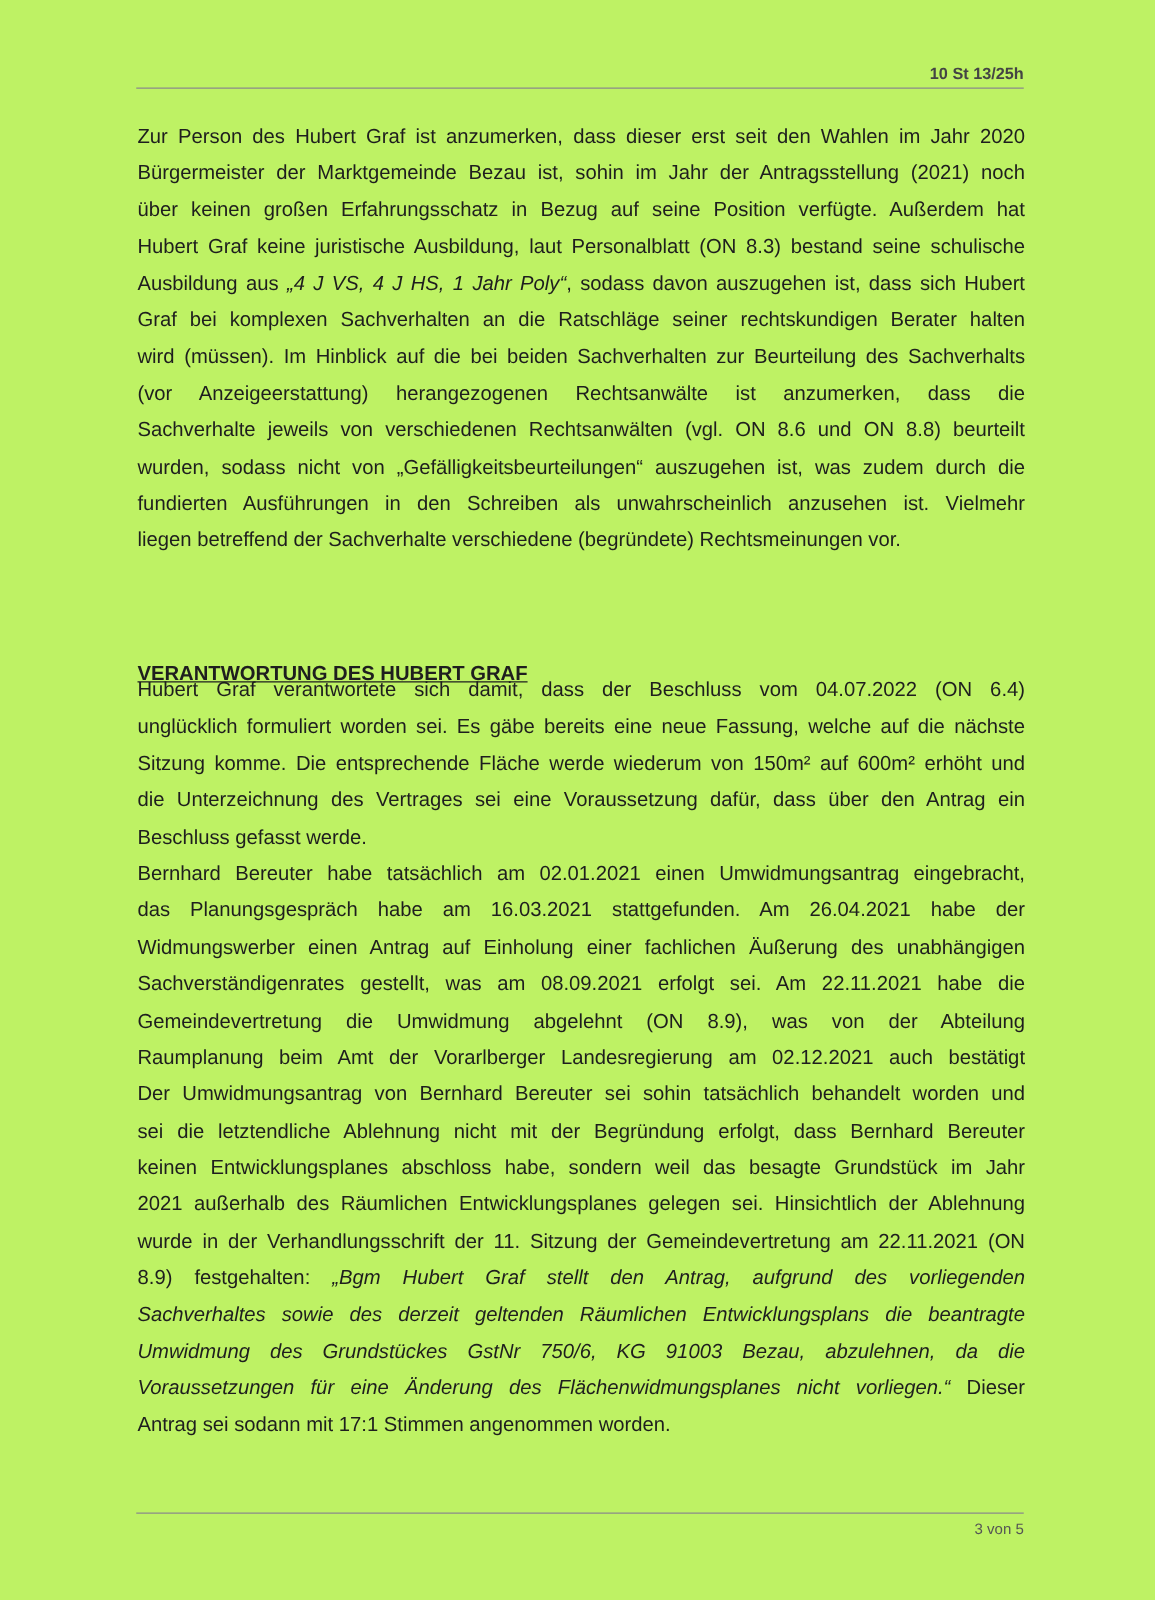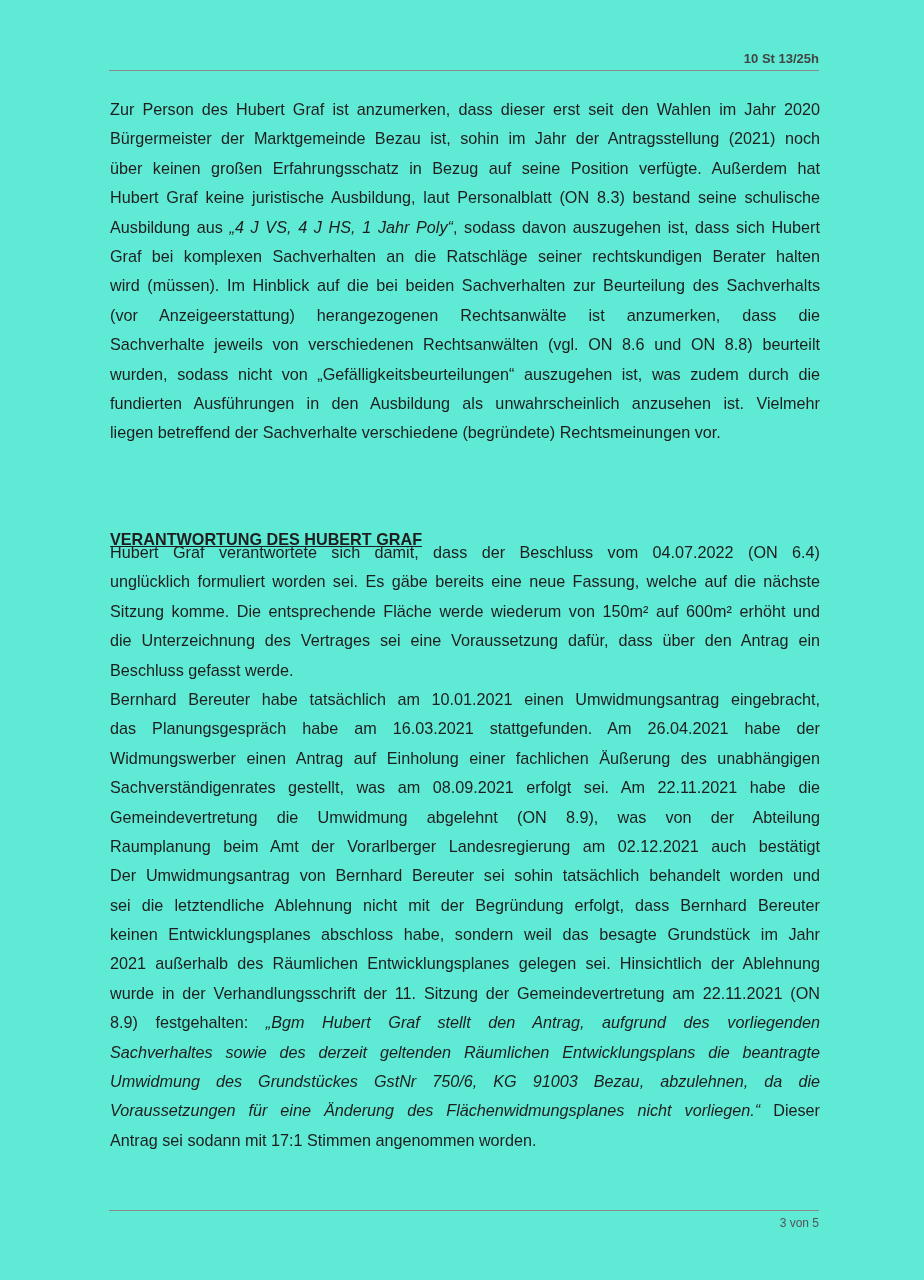--- a/index.html
+++ b/index.html
@@ -1,20 +1,20 @@
 <!DOCTYPE html>
 <html><head>
 <meta charset="utf-8">
 <style>
   html, body { margin: 0; padding: 0; }
   body {
     width: 924px; height: 1280px; background: #ffffff; position: relative; overflow: hidden;
     font-family: "Liberation Sans", sans-serif; color: #1e1e1e;
   }
-  .page { position: absolute; left: 0; top: 0; width: 924px; height: 1280px; background: #5eead4; }
+  .page { position: absolute; left: 0; top: 0; width: 924px; height: 1280px; background: #bef264; }
   .header-ref {
     position: absolute; top: 51px; right: 105px; font-size: 13px; font-weight: bold; color: #444;
   }
   .rule { position: absolute; left: 109px; width: 710px; height: 1px; background: #8a8a8a; }
   .rule.top { top: 70px; }
   .rule.bottom { top: 1210px; }
   .footer-page {
     position: absolute; top: 1216px; right: 105px; font-size: 12px; color: #555; text-align: right;
   }
   .body { position: absolute; left: 110px; top: 95px; width: 710px; }
@@ -42,33 +42,33 @@
     <div class="line">Zur Person des Hubert Graf ist anzumerken, dass dieser erst seit den Wahlen im Jahr 2020</div>
     <div class="line">Bürgermeister der Marktgemeinde Bezau ist, sohin im Jahr der Antragsstellung (2021) noch</div>
     <div class="line">über keinen großen Erfahrungsschatz in Bezug auf seine Position verfügte. Außerdem hat</div>
     <div class="line">Hubert Graf keine juristische Ausbildung, laut Personalblatt (ON 8.3) bestand seine schulische</div>
     <div class="line"><span>Ausbildung aus </span><i>„4 J VS, 4 J HS, 1 Jahr Poly“</i><span>, sodass davon auszugehen ist, dass sich Hubert</span></div>
     <div class="line">Graf bei komplexen Sachverhalten an die Ratschläge seiner rechtskundigen Berater halten</div>
     <div class="line">wird (müssen). Im Hinblick auf die bei beiden Sachverhalten zur Beurteilung des Sachverhalts</div>
     <div class="line">(vor Anzeigeerstattung) herangezogenen Rechtsanwälte ist anzumerken, dass die</div>
     <div class="line">Sachverhalte jeweils von verschiedenen Rechtsanwälten (vgl. ON 8.6 und ON 8.8) beurteilt</div>
     <div class="line">wurden, sodass nicht von „Gefälligkeitsbeurteilungen“ auszugehen ist, was zudem durch die</div>
-    <div class="line">fundierten Ausführungen in den Ausbildung als unwahrscheinlich anzusehen ist. Vielmehr</div>
+    <div class="line">fundierten Ausführungen in den Schreiben als unwahrscheinlich anzusehen ist. Vielmehr</div>
     <div class="line last">liegen betreffend der Sachverhalte verschiedene (begründete) Rechtsmeinungen vor.</div>
   </div>
 
   <div class="heading">VERANTWORTUNG DES HUBERT GRAF</div>
 
   <div class="body2">
     <div class="line">Hubert Graf verantwortete sich damit, dass der Beschluss vom 04.07.2022 (ON 6.4)</div>
     <div class="line">unglücklich formuliert worden sei. Es gäbe bereits eine neue Fassung, welche auf die nächste</div>
     <div class="line">Sitzung komme. Die entsprechende Fläche werde wiederum von 150m² auf 600m² erhöht und</div>
     <div class="line">die Unterzeichnung des Vertrages sei eine Voraussetzung dafür, dass über den Antrag ein</div>
     <div class="line last">Beschluss gefasst werde.</div>
-    <div class="line">Bernhard Bereuter habe tatsächlich am 10.01.2021 einen Umwidmungsantrag eingebracht,</div>
+    <div class="line">Bernhard Bereuter habe tatsächlich am 02.01.2021 einen Umwidmungsantrag eingebracht,</div>
     <div class="line">das Planungsgespräch habe am 16.03.2021 stattgefunden. Am 26.04.2021 habe der</div>
     <div class="line">Widmungswerber einen Antrag auf Einholung einer fachlichen Äußerung des unabhängigen</div>
     <div class="line">Sachverständigenrates gestellt, was am 08.09.2021 erfolgt sei. Am 22.11.2021 habe die</div>
     <div class="line">Gemeindevertretung die Umwidmung abgelehnt (ON 8.9), was von der Abteilung</div>
     <div class="line">Raumplanung beim Amt der Vorarlberger Landesregierung am 02.12.2021 auch bestätigt</div>
     <div class="line">Der Umwidmungsantrag von Bernhard Bereuter sei sohin tatsächlich behandelt  worden und</div>
     <div class="line">sei die letztendliche Ablehnung nicht mit der Begründung erfolgt, dass Bernhard Bereuter</div>
     <div class="line">keinen Entwicklungsplanes abschloss habe, sondern weil das besagte Grundstück im Jahr</div>
     <div class="line">2021 außerhalb des Räumlichen Entwicklungsplanes gelegen sei. Hinsichtlich der Ablehnung</div>
     <div class="line">wurde in der Verhandlungsschrift der 11. Sitzung der Gemeindevertretung am 22.11.2021 (ON</div>

